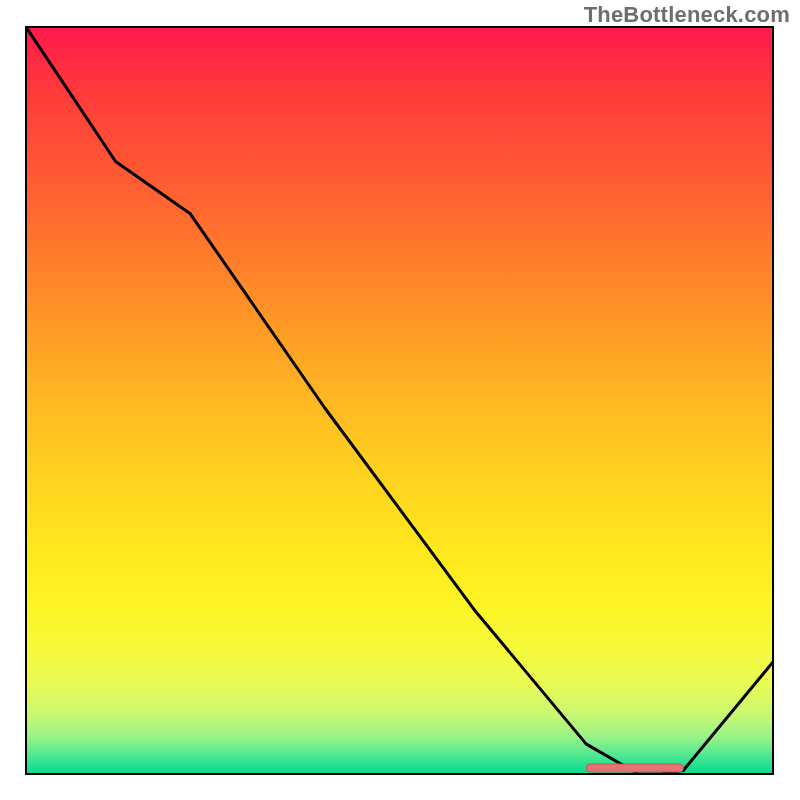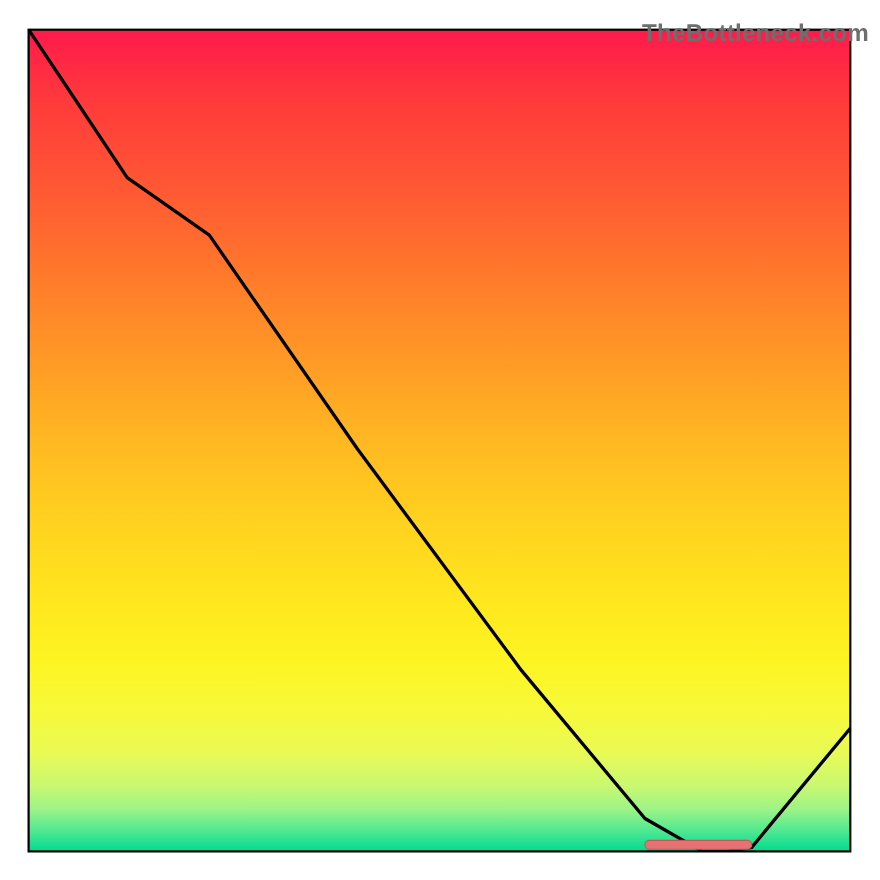--- a/index.html
+++ b/index.html
@@ -18,21 +18,20 @@
   }
   .watermark {
     position: absolute;
     top: 2px;
     right: 10px;
     font-size: 22px;
     font-weight: bold;
     color: #6e6e6e;
     letter-spacing: 0.2px;
     z-index: 5;
-    margin-top: 15px;
   }
   .plot {
     position: absolute;
     left: 26px;
     top: 27px;
     width: 747px;
     height: 747px;
     background: linear-gradient(to bottom,
       #ff1a4b 0%,
       #ff3b3b 9%,

